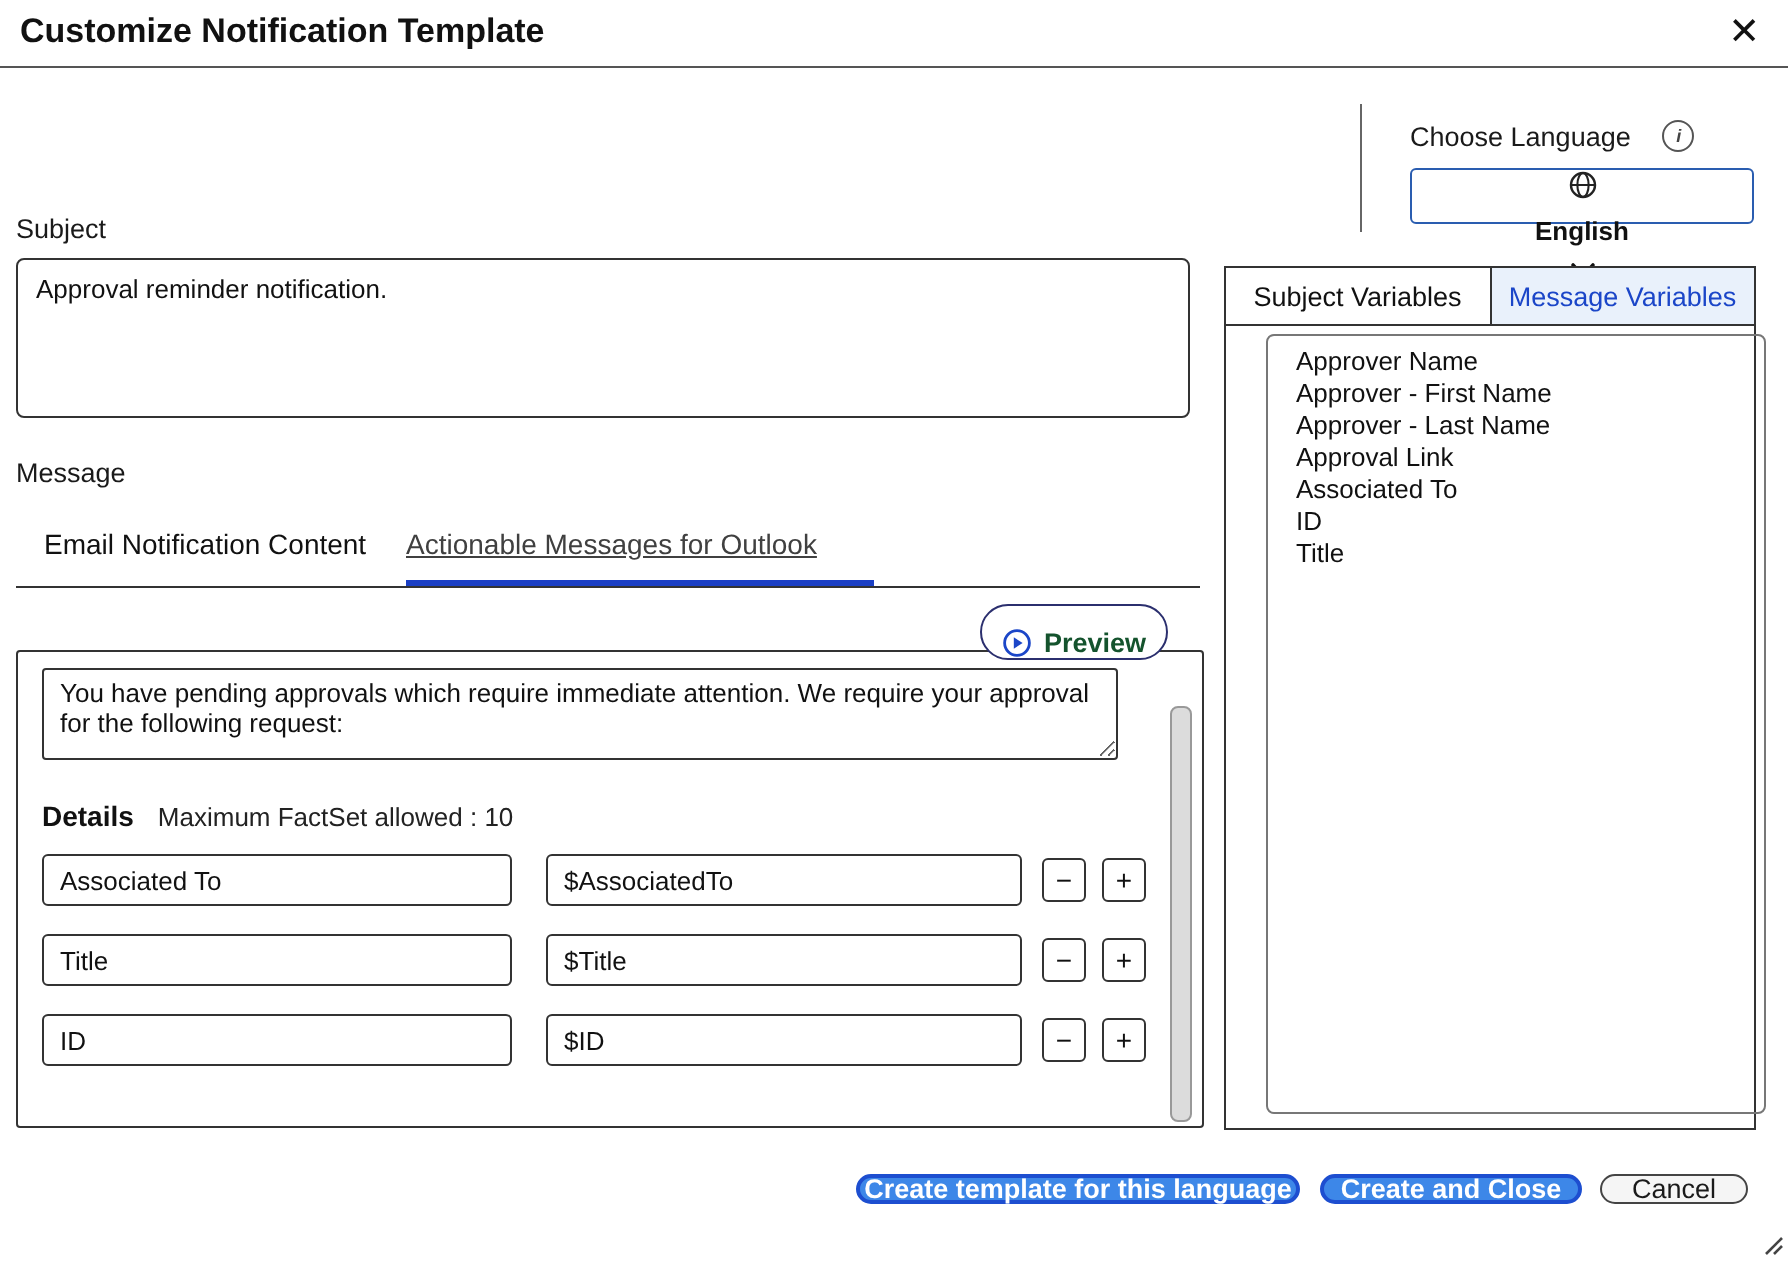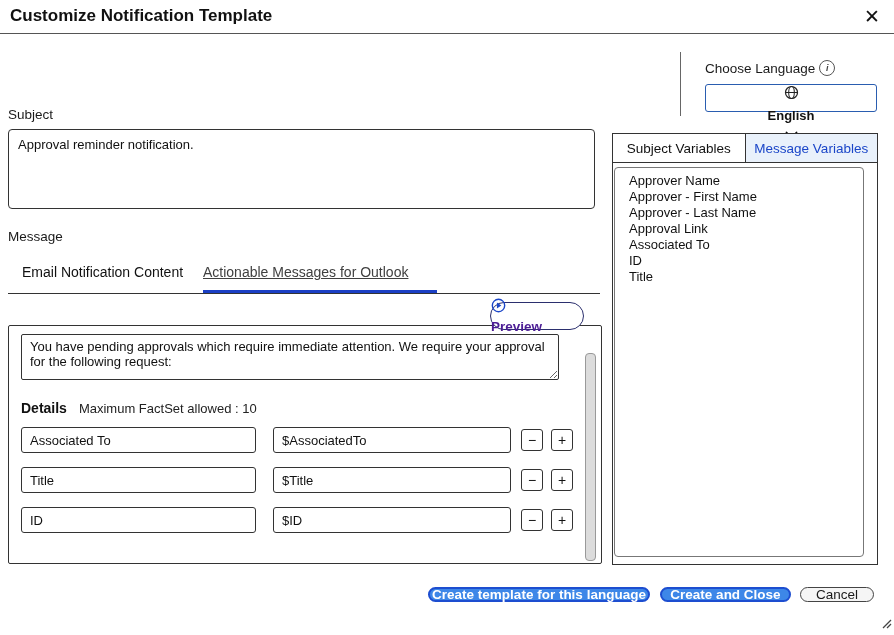--- a/index.html
+++ b/index.html
@@ -10,61 +10,61 @@
   .dlg-title{position:absolute;left:10px;top:6px;font-size:17px;font-weight:600;color:#111;}
   .close-btn{position:absolute;right:14px;top:6px;font-size:19px;color:#111;cursor:pointer;line-height:22px;}
   .title-divider{position:absolute;left:0;top:33px;width:894px;border-top:1px solid #555;}
 
   
   .rule-row{position:absolute;left:8px;top:57px;font-size:13.5px;display:flex;gap:14px;}
   .rule-row .colon{margin:0 2px;}
 
   
   .v-divider{position:absolute;left:680px;top:52px;height:64px;border-left:1px solid #666;}
-  .lang-label-row{position:absolute;left:705px;top:60px;font-size:13.5px;display:flex;align-items:center;gap:4px;}
+  .lang-label-row{position:absolute;left:705px;top:60px;font-size:13.5px;display:flex;align-items:center;gap:16px;}
   .info-icon{display:inline-flex;align-items:center;justify-content:center;width:14px;height:14px;border:1.2px solid #555;border-radius:50%;font-size:9px;font-style:italic;font-weight:700;color:#444;}
   .lang-select{position:absolute;left:705px;top:84px;width:172px;height:28px;border:1.5px solid #2a5db0;border-radius:3px;background:#fff;display:flex;align-items:center;padding:0 9px;gap:8px;cursor:pointer;box-sizing:border-box;flex-direction:column;}
   .lang-select .lang-text{font-size:13px;font-weight:600;color:#111;flex:1;}
 
   
   .subject-label{position:absolute;left:8px;top:107px;font-size:13.5px;}
   .subject-area{position:absolute;left:8px;top:129px;width:587px;height:80px;border:1px solid #333;border-radius:4px;padding:7px 9px;font-size:13px;font-family:"Liberation Sans",sans-serif;resize:none;box-sizing:border-box;color:#111;}
 
   
   .message-label{position:absolute;left:8px;top:229px;font-size:13.5px;}
   .tabs-line{position:absolute;left:8px;top:293px;width:592px;border-top:1px solid #333;}
   .msg-tab{position:absolute;top:264px;font-size:14px;cursor:pointer;}
   .msg-tab.inactive{left:22px;color:#111;}
   .msg-tab.active{left:203px;color:#404040;text-decoration:underline;}
   .msg-tab-underline{position:absolute;left:203px;top:290px;width:234px;height:3px;background:#1b3fc4;}
 
   
   .content-box{position:absolute;left:8px;top:325px;width:592px;height:237px;border:1px solid #333;border-radius:2px;background:#fff;}
-  .preview-btn{position:absolute;left:490px;top:302px;width:92px;height:26px;border:1.5px solid #2b2f6e;border-radius:14px;background:#fff;display:flex;align-items:flex-start;justify-content:center;gap:6px;cursor:pointer;font-size:13.5px;font-weight:600;color:#4c1d95;flex-direction:column;}
+  .preview-btn{position:absolute;left:490px;top:302px;width:92px;height:26px;border:1.5px solid #2b2f6e;border-radius:14px;background:#fff;display:flex;align-items:flex-end;justify-content:center;gap:6px;cursor:pointer;font-size:13.5px;font-weight:600;color:#14532d;}
   .msg-body{position:absolute;left:12px;top:8px;width:538px;height:46px;border:1px solid #333;border-radius:2px;padding:4px 8px;font-size:13px;font-family:"Liberation Sans",sans-serif;box-sizing:border-box;resize:both;color:#111;}
   .scroll-thumb{position:absolute;right:5px;top:27px;width:9px;height:206px;background:#dcdcdc;border:1px solid #999;border-radius:4px;}
 
   .details-row-label{position:absolute;left:12px;top:74px;font-size:14px;display:flex;align-items:baseline;gap:12px;}
   .details-row-label .d-label{font-weight:700;color:#111;}
   .details-row-label .d-hint{font-size:13px;color:#222;}
 
   .fact-row{position:absolute;left:12px;height:26px;display:flex;align-items:center;}
   .fact-row.r0{top:101px;} .fact-row.r1{top:141px;} .fact-row.r2{top:181px;}
   .fact-name{width:235px;height:26px;border:1px solid #333;border-radius:3px;padding:0 8px;font-size:13px;box-sizing:border-box;font-family:"Liberation Sans",sans-serif;color:#111;}
   .fact-var{width:238px;height:26px;border:1px solid #333;border-radius:3px;padding:0 8px;font-size:13px;box-sizing:border-box;margin-left:17px;font-family:"Liberation Sans",sans-serif;color:#111;}
   .row-btn{width:22px;height:22px;border:1px solid #333;border-radius:3px;background:#fff;font-size:14px;line-height:20px;text-align:center;cursor:pointer;padding:0;color:#111;}
   .row-btn.minus{margin-left:10px;} .row-btn.plus{margin-left:8px;}
 
   
   .vars-panel{position:absolute;left:612px;top:133px;width:266px;height:432px;border:1px solid #333;background:#fff;box-sizing:border-box;}
   .vars-tabs{display:flex;height:28px;border-bottom:1px solid #333;}
   .vars-tab{flex:1;display:flex;align-items:center;justify-content:center;font-size:13.5px;cursor:pointer;}
   .vars-tab.subject{color:#111;background:#fff;border-right:1px solid #333;}
   .vars-tab.message{color:#1b46c8;background:#e9f1fb;}
-  .vars-list{position:absolute;left:1px;top:33px;width:250px;height:390px;border:1px solid #777;border-radius:4px;box-sizing:border-box;padding:5px 0 0 14px;overflow:hidden;}
+  .vars-list{position:absolute;left:20px;top:33px;width:250px;height:390px;border:1px solid #777;border-radius:4px;box-sizing:border-box;padding:5px 0 0 14px;overflow:hidden;}
   .var-item{font-size:13px;line-height:16px;color:#111;cursor:pointer;}
 
   
   .footer-btn{position:absolute;top:587px;height:15px;border-radius:14px;font-size:13.5px;font-weight:700;display:flex;align-items:center;justify-content:center;cursor:pointer;box-sizing:border-box;}
   .btn-primary{background:#3d87e8;border:2px solid #1d4ed0;color:#fff;}
   .btn-create-lang{left:428px;width:222px;}
   .btn-create-close{left:660px;width:131px;}
   .btn-cancel{left:800px;width:74px;background:#f5f5f5;border:1.5px solid #444;color:#1a1a1a;font-weight:400;}
   .resize-glyph{position:absolute;right:2px;bottom:2px;}
 </style>

